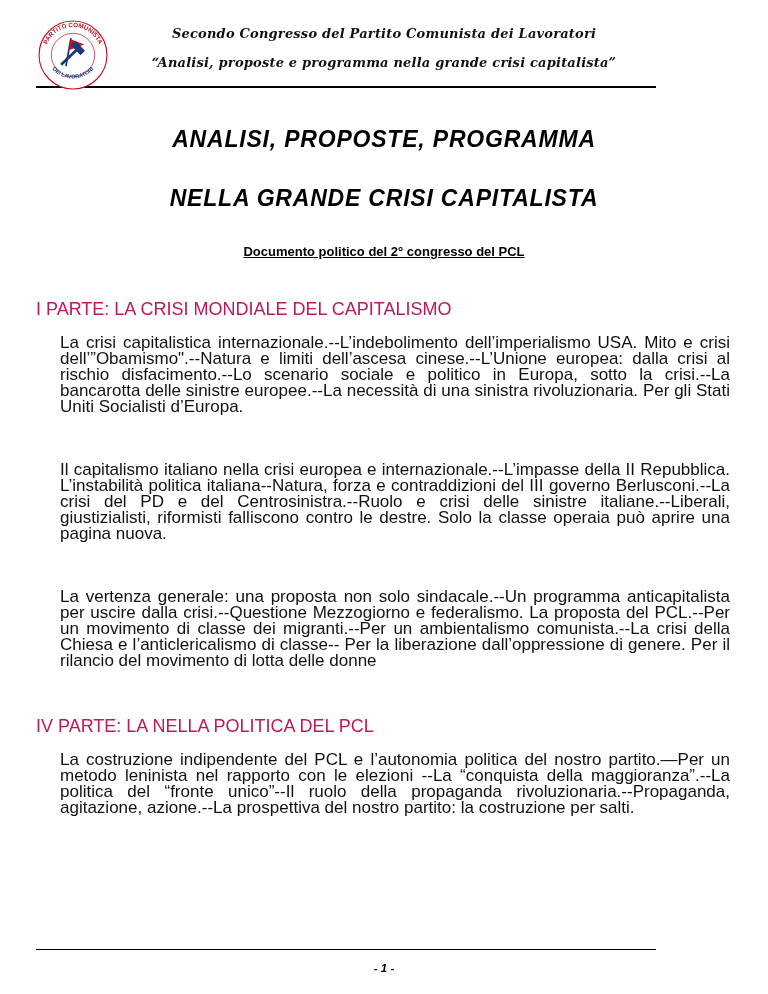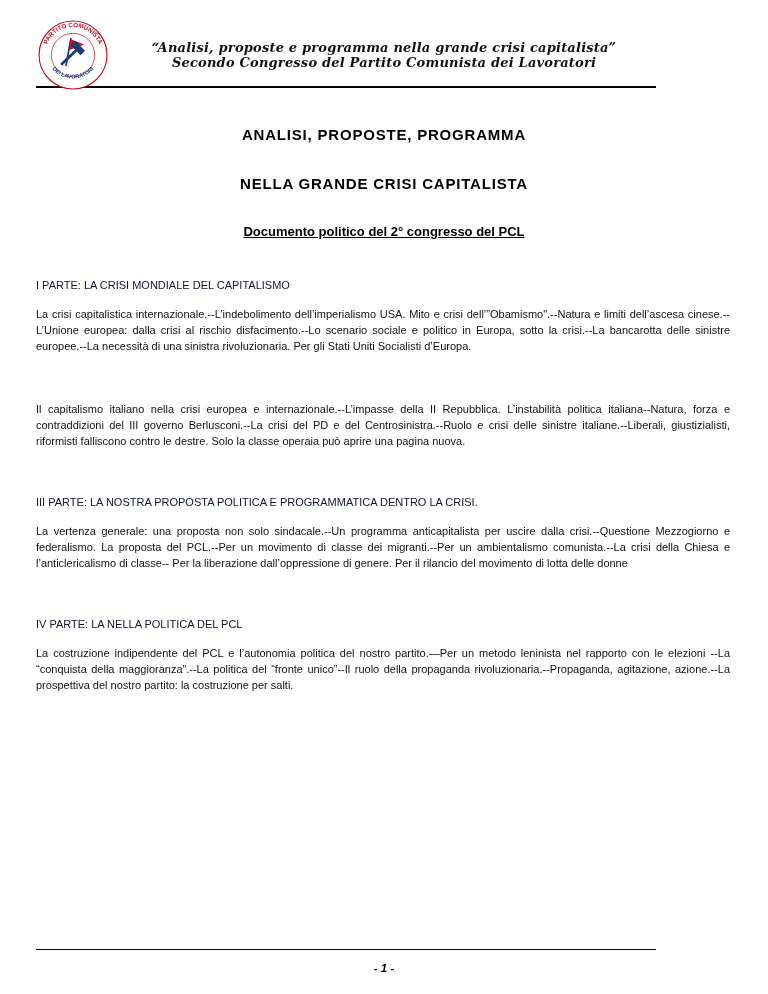--- a/index.html
+++ b/index.html
@@ -40,23 +40,24 @@
     border-top: 2.5px solid #000;
     width: 620px;
     margin: 16px 0 0 36px;
   }
 
   
   .doc-title {
     margin-top: 38px;
     text-align: center;
     font-weight: bold;
-    font-size: 15px;
+    font-size: 23px;
     letter-spacing: 0.8px;
     color: #000;
+    font-style: italic;
   }
   .title-line + .title-line { margin-top: 32px; }
 
   .doc-subtitle {
     margin-top: 32px;
     text-align: center;
     font-weight: bold;
     font-size: 13px;
     text-decoration: underline;
     color: #000;
@@ -65,31 +66,32 @@
   
   .content {
     margin-top: 40px;
     padding-left: 36px;
     padding-right: 38px;
   }
 
   .section { margin-bottom: 47px; }
 
   .section-heading {
-    font-size: 11px;
+    font-size: 18px;
     font-weight: normal;
-    color: #0f172a;
+    color: #be185d;
     margin-bottom: 15px;
   }
 
   .section-body {
-    font-size: 11px;
+    font-size: 17px;
     line-height: 16px;
     text-align: justify;
     color: #111;
+    margin-left: 24px;
   }
 
   
   .doc-footer {
     position: absolute;
     left: 0;
     bottom: 20px;
     width: 768px;
   }
   .footer-rule {
@@ -132,22 +134,22 @@
         </text>
         <g>
           <line x1="47" y1="26" x2="40" y2="66" stroke="#1a3a7a" stroke-width="2.5"></line>
           <polygon points="46,27 66,35 45,43" fill="#cc1122"></polygon>
           <line x1="33" y1="64" x2="58" y2="40" stroke="#1a3a7a" stroke-width="4"></line>
           <line x1="50" y1="33" x2="64" y2="47" stroke="#1a3a7a" stroke-width="9"></line>
         </g>
       </svg>
     </div>
 
+    <div class="header-line">Secondo Congresso del Partito Comunista dei Lavoratori</div>
     <div class="header-line second">“Analisi, proposte e programma nella grande crisi capitalista”</div>
-    <div class="header-line">Secondo Congresso del Partito Comunista dei Lavoratori</div>
 
     <hr class="header-rule">
   </header>
 
   <h1 class="doc-title">
     <div class="title-line">ANALISI, PROPOSTE, PROGRAMMA</div>
     <div class="title-line">NELLA GRANDE CRISI CAPITALISTA</div>
   </h1>
 
   <div class="doc-subtitle">Documento politico del 2° congresso del PCL</div>
@@ -157,21 +159,20 @@
     <section class="section">
       <div class="section-heading">I PARTE: LA CRISI MONDIALE DEL CAPITALISMO</div>
       <p class="section-body">La crisi capitalistica internazionale.--L’indebolimento dell’imperialismo USA. Mito e crisi dell’”Obamismo".--Natura e limiti dell’ascesa cinese.--L’Unione europea: dalla crisi al rischio disfacimento.--Lo scenario sociale e politico in Europa, sotto la crisi.--La bancarotta delle sinistre europee.--La necessità di una sinistra rivoluzionaria. Per gli Stati Uniti Socialisti d’Europa.</p>
     </section>
 
     <section class="section">
       <p class="section-body">Il capitalismo italiano nella crisi europea e internazionale.--L’impasse della II Repubblica. L’instabilità politica italiana--Natura, forza e contraddizioni del III governo Berlusconi.--La crisi del PD e del Centrosinistra.--Ruolo e crisi delle sinistre italiane.--Liberali, giustizialisti, riformisti falliscono contro le destre. Solo la classe operaia può aprire una pagina nuova.</p>
     </section>
 
     <section class="section">
-      <div class="section-heading">III PARTE: LA NOSTRA PROPOSTA POLITICA E PROGRAMMATICA DENTRO LA CRISI.</div>
       <p class="section-body">La vertenza generale: una proposta non solo sindacale.--Un programma anticapitalista per uscire dalla crisi.--Questione Mezzogiorno e federalismo. La proposta del PCL.--Per un movimento di classe dei migranti.--Per un ambientalismo comunista.--La crisi della Chiesa e l’anticlericalismo di classe-- Per la liberazione dall’oppressione di genere. Per il rilancio del movimento di lotta delle donne</p>
     </section>
 
     <section class="section">
       <div class="section-heading">IV PARTE: LA NELLA POLITICA DEL PCL</div>
       <p class="section-body">La costruzione indipendente del PCL e l’autonomia politica del nostro partito.—Per un metodo leninista nel rapporto con le elezioni --La “conquista della maggioranza”.--La politica del “fronte unico”--Il ruolo della propaganda rivoluzionaria.--Propaganda, agitazione, azione.--La prospettiva del nostro partito: la costruzione per salti.</p>
     </section>
 
   </main>
 

